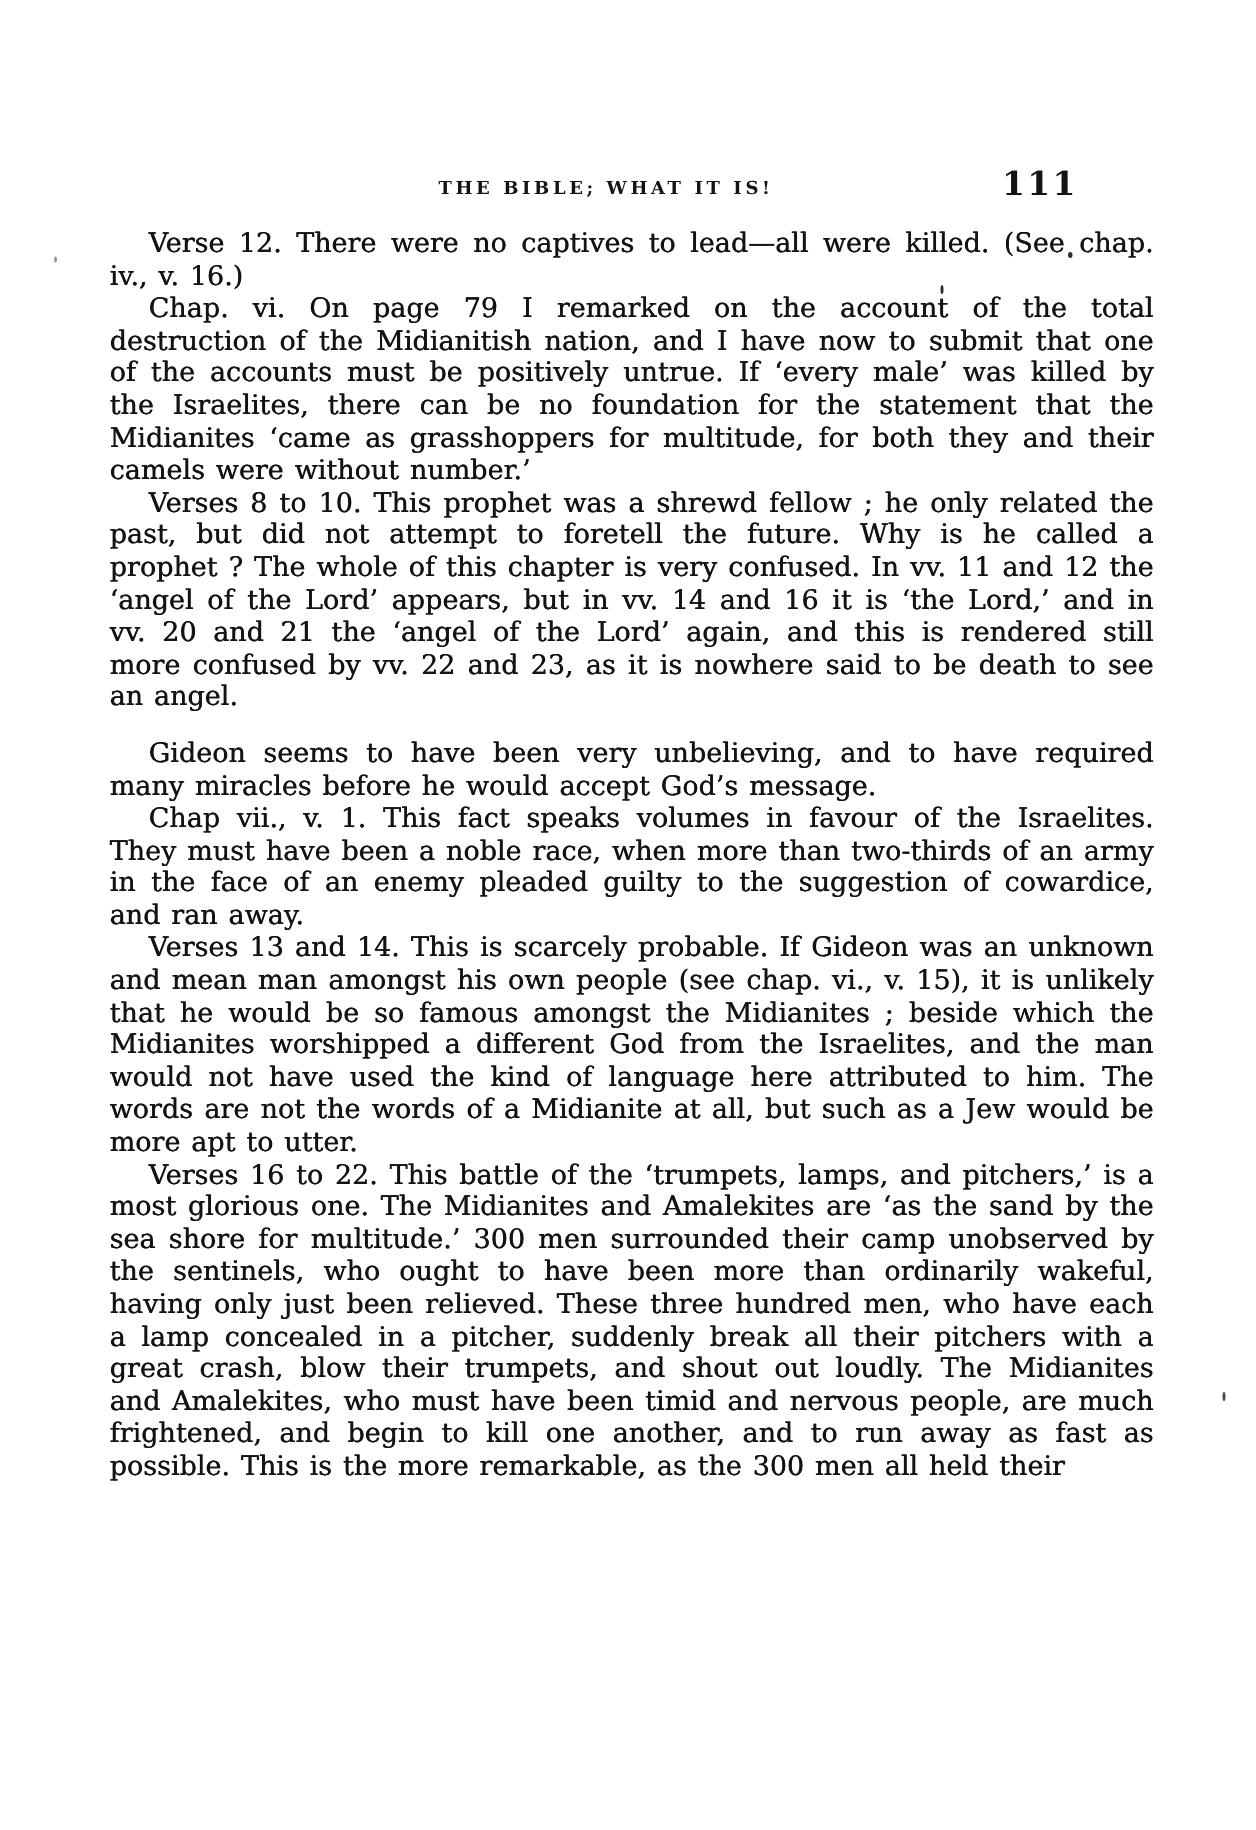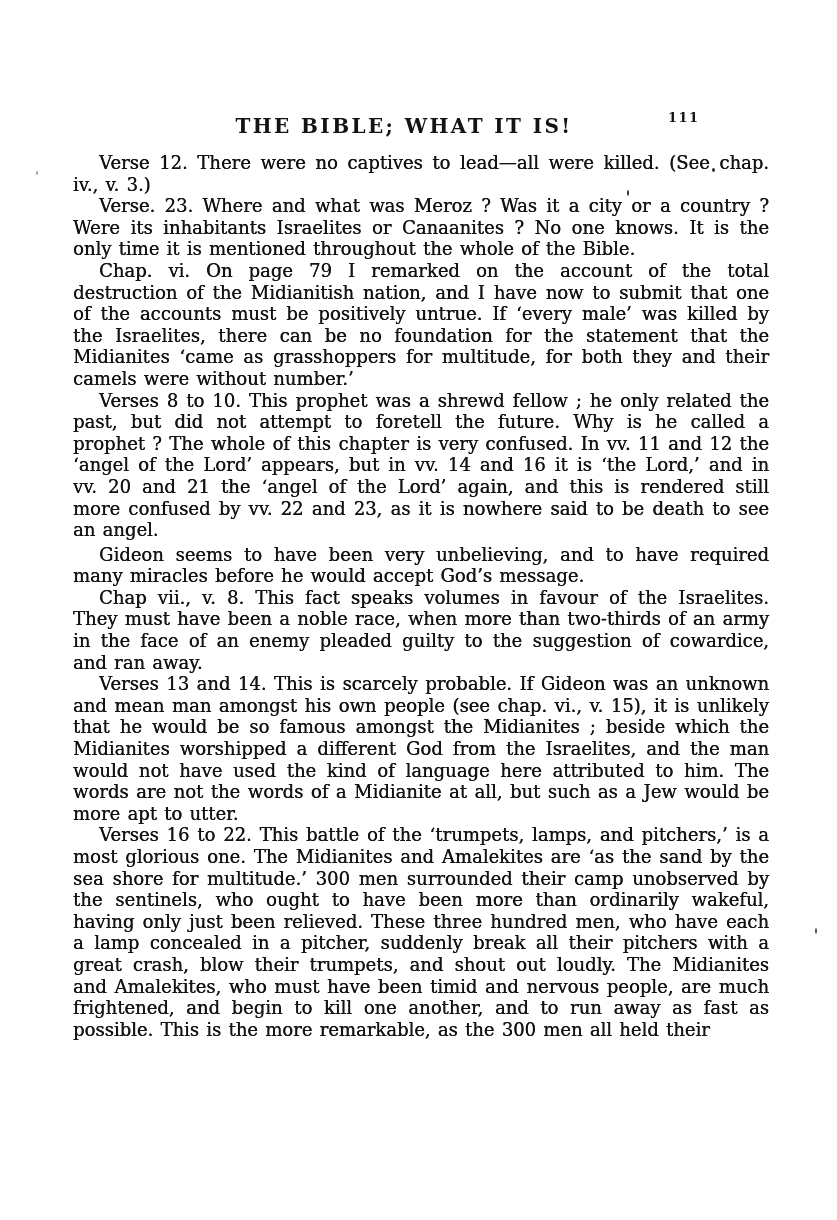--- a/index.html
+++ b/index.html
@@ -18,53 +18,53 @@
   }
   .running-head {
     position: absolute;
     top: 114px;
     left: 73px;
     width: 622px;
     text-align: center;
   }
   .running-title {
     display: inline-block;
-    font-size: 20px;
+    font-size: 12px;
     font-weight: bold;
     letter-spacing: 2.4px;
     white-space: nowrap;
     text-transform: uppercase;
     margin-left: 40px;
   }
   .pagenum {
     position: absolute;
     top: 110px;
     left: 668px;
-    font-size: 13px;
+    font-size: 22px;
     letter-spacing: 1.5px;
     font-weight: bold;
   }
   .text-block {
     position: absolute;
     left: 73px;
     top: 152px;
     width: 696px;
     font-size: 18px;
     line-height: 21.6px;
     text-align: justify;
     word-spacing: 1.5px;
     text-shadow: 0.3px 0 0 currentColor; 
   }
   .text-block p {
     margin: 0;
     padding: 0;
     text-indent: 26px;
   }
   .text-block p.gap-before {
-    margin-top: 3px;
+    margin-top: 16px;
   }
   .speck {
     position: absolute;
     background: #2e2e2e;
     border-radius: 50%;
   }
   .speck.s1 { left: 712px; top: 168px; width: 3px; height: 4px; }
   .speck.s2 { left: 627px; top: 190px; width: 2px; height: 6px; }
   .speck.s3 { left: 815px; top: 928px; width: 2px; height: 6px; background:#4a4a4a; }
   .speck.s4 { left: 36px;  top: 171px; width: 2px; height: 4px; background:#9a9a9a; }
@@ -74,26 +74,25 @@
 
 <div class="page">
 
   <div class="running-head">
     <span class="running-title">THE BIBLE; WHAT IT IS!</span>
   </div>
 
   <div class="pagenum">111</div>
 
   <div class="text-block">
-    <p>Verse 12.  There were no captives to lead—all were killed.  (See chap. iv., v. 3.)</p>
-    <p>Verse. 23.  Where and what was Meroz ?  Was it a city or a country ?  Were its inhabitants Israelites or Canaanites ?  No one knows.  It is the only time it is mentioned throughout the whole of the Bible.</p>
+    <p>Verse 12.  There were no captives to lead—all were killed.  (See chap. iv., v. 16.)</p>
     <p>Chap. vi.  On page 79 I remarked on the account of the total destruction of the Midianitish nation, and I have now to submit that one of the accounts must be positively untrue.  If ‘every male’ was killed by the Israelites, there can be no foundation for the statement that the Midianites ‘came as grasshoppers for multitude, for both they and their camels were without number.’</p>
     <p>Verses 8 to 10.  This prophet was a shrewd fellow ; he only related the past, but did not attempt to foretell the future.  Why is he called a prophet ?  The whole of this chapter is very confused.  In vv. 11 and 12 the ‘angel of the Lord’ appears, but in vv. 14 and 16 it is ‘the Lord,’ and in vv. 20 and 21 the ‘angel of the Lord’ again, and this is rendered still more confused by vv. 22 and 23, as it is nowhere said to be death to see an angel.</p>
     <p class="gap-before">Gideon seems to have been very unbelieving, and to have required many miracles before he would accept God’s message.</p>
-    <p>Chap vii., v. 8.  This fact speaks volumes in favour of the Israelites.  They must have been a noble race, when more than two-thirds of an army in the face of an enemy pleaded guilty to the suggestion of cowardice, and ran away.</p>
+    <p>Chap vii., v. 1.  This fact speaks volumes in favour of the Israelites.  They must have been a noble race, when more than two-thirds of an army in the face of an enemy pleaded guilty to the suggestion of cowardice, and ran away.</p>
     <p>Verses 13 and 14.  This is scarcely probable.  If Gideon was an unknown and mean man amongst his own people (see chap. vi., v. 15), it is unlikely that he would be so famous amongst the Midianites ; beside which the Midianites worshipped a different God from the Israelites, and the man would not have used the kind of language here attributed to him.  The words are not the words of a Midianite at all, but such as a Jew would be more apt to utter.</p>
     <p>Verses 16 to 22.  This battle of the ‘trumpets, lamps, and pitchers,’ is a most glorious one.  The Midianites and Amalekites are ‘as the sand by the sea shore for multitude.’  300 men surrounded their camp unobserved by the sentinels, who ought to have been more than ordinarily wakeful, having only just been relieved.  These three hundred men, who have each a lamp concealed in a pitcher, suddenly break all their pitchers with a great crash, blow their trumpets, and shout out loudly.  The Midianites and Amalekites, who must have been timid and nervous people, are much frightened, and begin to kill one another, and to run away as fast as possible.  This is the more remarkable, as the 300 men all held their</p>
   </div>
 
   <div class="speck s1"></div>
   <div class="speck s2"></div>
   <div class="speck s3"></div>
   <div class="speck s4"></div>
 
 </div>

